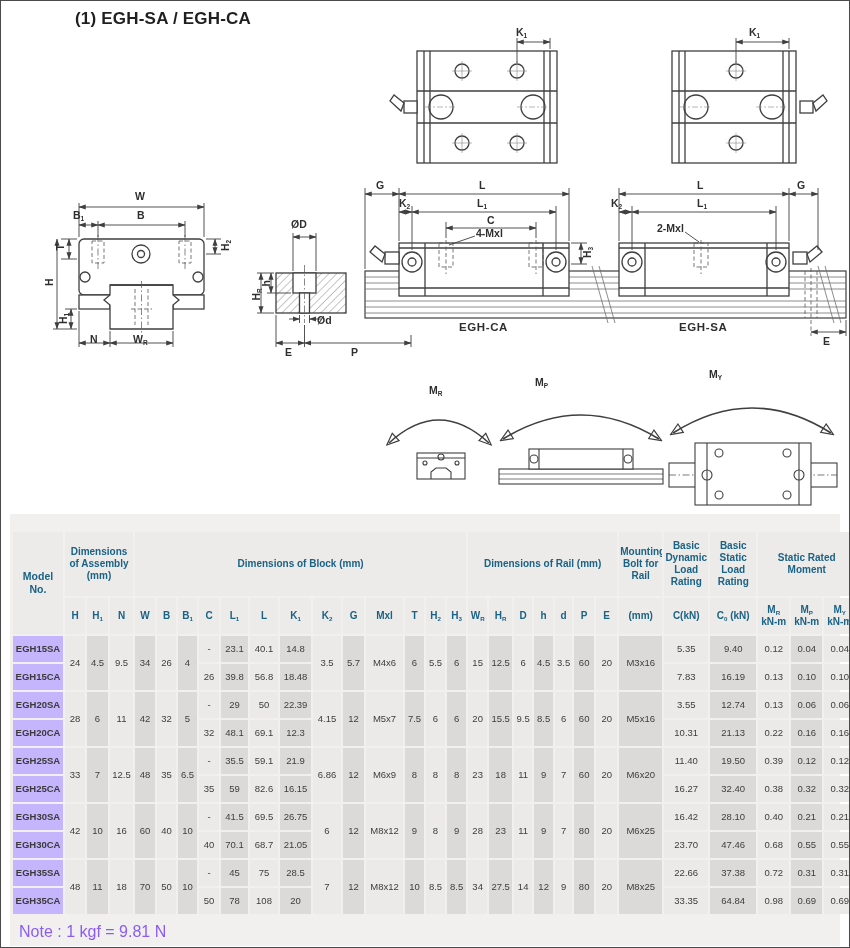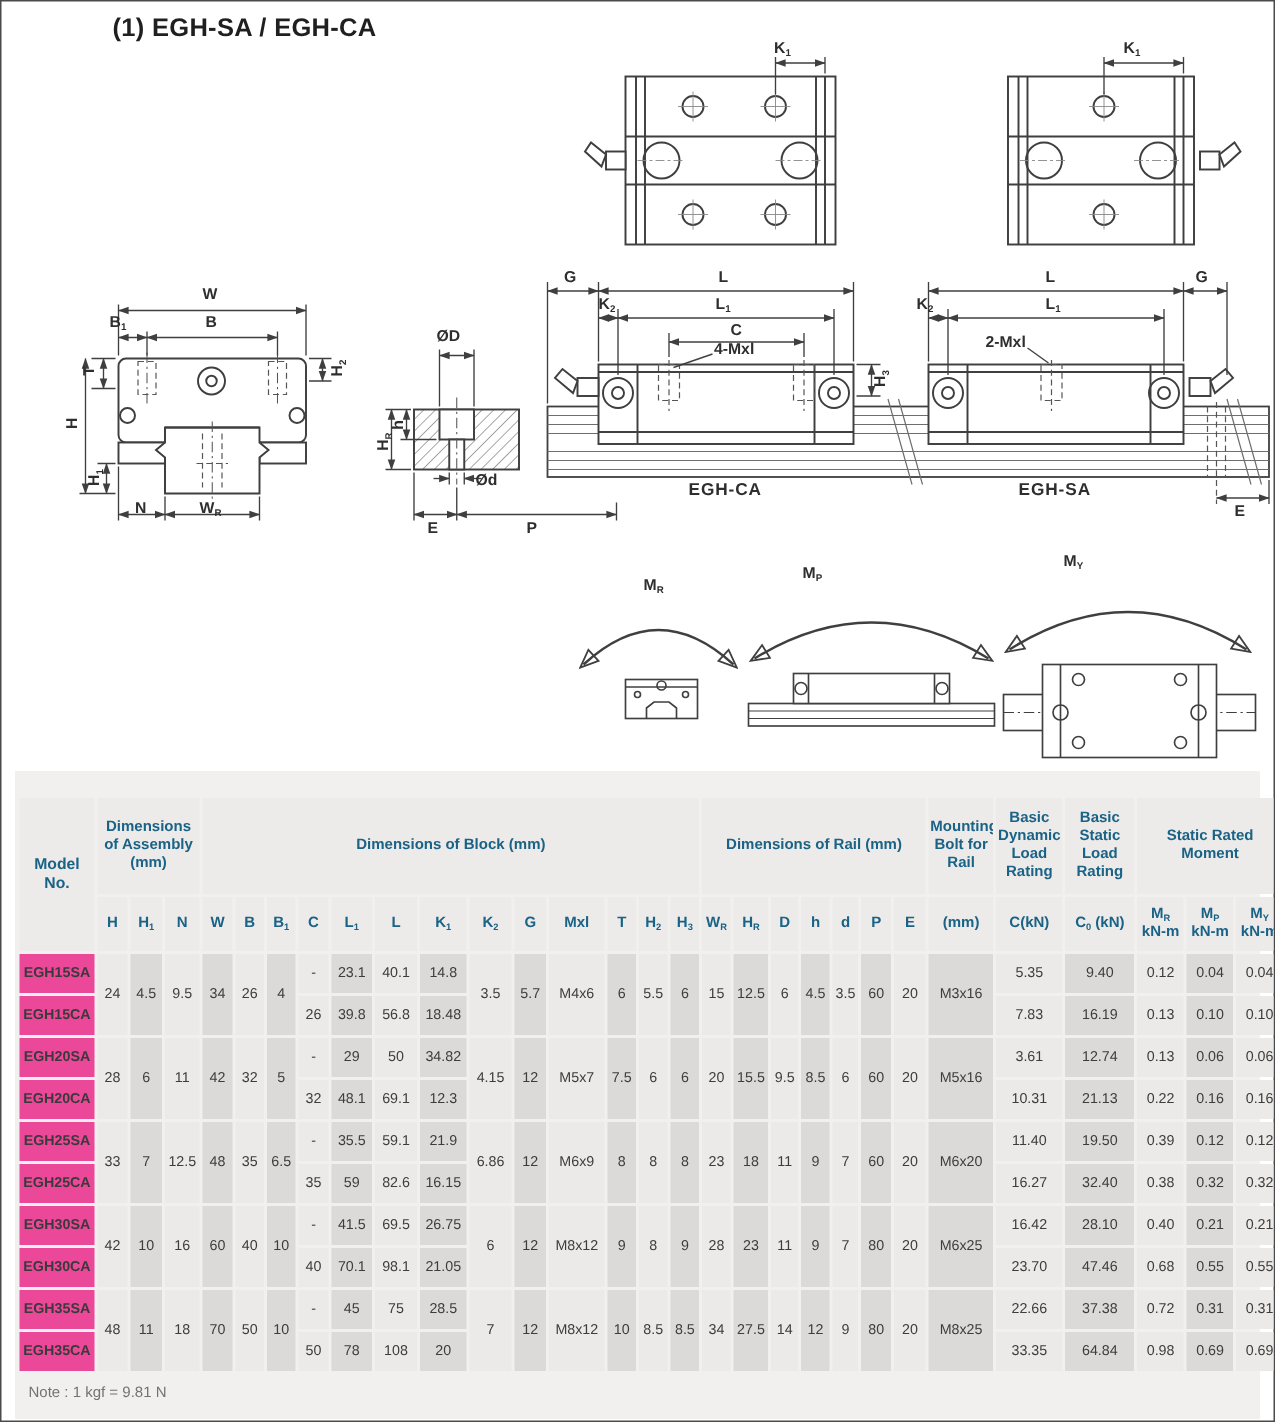--- a/index.html
+++ b/index.html
@@ -19,22 +19,22 @@
   .table-section{position:absolute;left:9px;right:9px;top:513px;bottom:1px;background:#f1f0ef;padding:16px 1px 0}
   table{border-collapse:separate;border-spacing:2px;table-layout:fixed;width:828px;margin:0 auto}
   th,td{padding:0;text-align:center;vertical-align:middle;overflow:hidden}
   thead th{background:#ecebe9;color:#1a6286;font-weight:bold;font-size:10px;line-height:1.22}
   .th-model{font-size:10.5px}
   .th-group{height:64px;padding:0 1px}
   .th-sub{height:36px}
   tbody td{font-size:9.5px;color:#3d3d3d;height:26px;line-height:1}
   td.lt{background:#eceae8}
   td.dk{background:#dcdad8}
-  td.mdl{background:#ec4899;font-weight:bold;color:#3a3a3a}
-  .note{margin:7px 0 0 8px;font-size:10px;color:#737373}
+  td.mdl{background:#c4b5fd;font-weight:bold;color:#3a3a3a}
+  .note{margin:7px 0 0 8px;font-size:16px;color:#8b5cf6}
 </style>
 </head>
 <body>
 
 <div class="title">(1) EGH-SA / EGH-CA</div>
 
 <div class="draw" style="left:388px;top:26px;width:200px;height:150px">
   <svg width="200" height="150" viewBox="0 0 200 150">
     <defs>
         <marker id="a1" markerWidth="8" markerHeight="8" refX="7.5" refY="4" orient="auto-start-reverse">
@@ -467,36 +467,36 @@
           <td class="mdl">EGH20SA</td>
           <td class="lt" rowspan="2">28</td>
           <td class="dk" rowspan="2">6</td>
           <td class="lt" rowspan="2">11</td>
           <td class="dk" rowspan="2">42</td>
           <td class="lt" rowspan="2">32</td>
           <td class="dk" rowspan="2">5</td>
           <td class="lt">-</td>
           <td class="dk">29</td>
           <td class="lt">50</td>
-          <td class="dk">34.82</td>
+          <td class="dk">22.39</td>
           <td class="lt" rowspan="2">4.15</td>
           <td class="dk" rowspan="2">12</td>
           <td class="lt" rowspan="2">M5x7</td>
           <td class="dk" rowspan="2">7.5</td>
           <td class="lt" rowspan="2">6</td>
           <td class="dk" rowspan="2">6</td>
           <td class="lt" rowspan="2">20</td>
           <td class="dk" rowspan="2">15.5</td>
           <td class="lt" rowspan="2">9.5</td>
           <td class="dk" rowspan="2">8.5</td>
           <td class="lt" rowspan="2">6</td>
           <td class="dk" rowspan="2">60</td>
           <td class="lt" rowspan="2">20</td>
           <td class="dk" rowspan="2">M5x16</td>
-          <td class="lt">3.61</td>
+          <td class="lt">3.55</td>
           <td class="dk">12.74</td>
           <td class="lt">0.13</td>
           <td class="dk">0.06</td>
           <td class="lt">0.06</td>
         </tr>
         <tr>
           <td class="mdl">EGH20CA</td>
           <td class="lt">32</td>
           <td class="dk">48.1</td>
           <td class="lt">69.1</td>
@@ -580,21 +580,21 @@
           <td class="lt">16.42</td>
           <td class="dk">28.10</td>
           <td class="lt">0.40</td>
           <td class="dk">0.21</td>
           <td class="lt">0.21</td>
         </tr>
         <tr>
           <td class="mdl">EGH30CA</td>
           <td class="lt">40</td>
           <td class="dk">70.1</td>
-          <td class="lt">98.1</td>
+          <td class="lt">68.7</td>
           <td class="dk">21.05</td>
           <td class="lt">23.70</td>
           <td class="dk">47.46</td>
           <td class="lt">0.68</td>
           <td class="dk">0.55</td>
           <td class="lt">0.55</td>
         </tr>
         <tr>
           <td class="mdl">EGH35SA</td>
           <td class="lt" rowspan="2">48</td>

